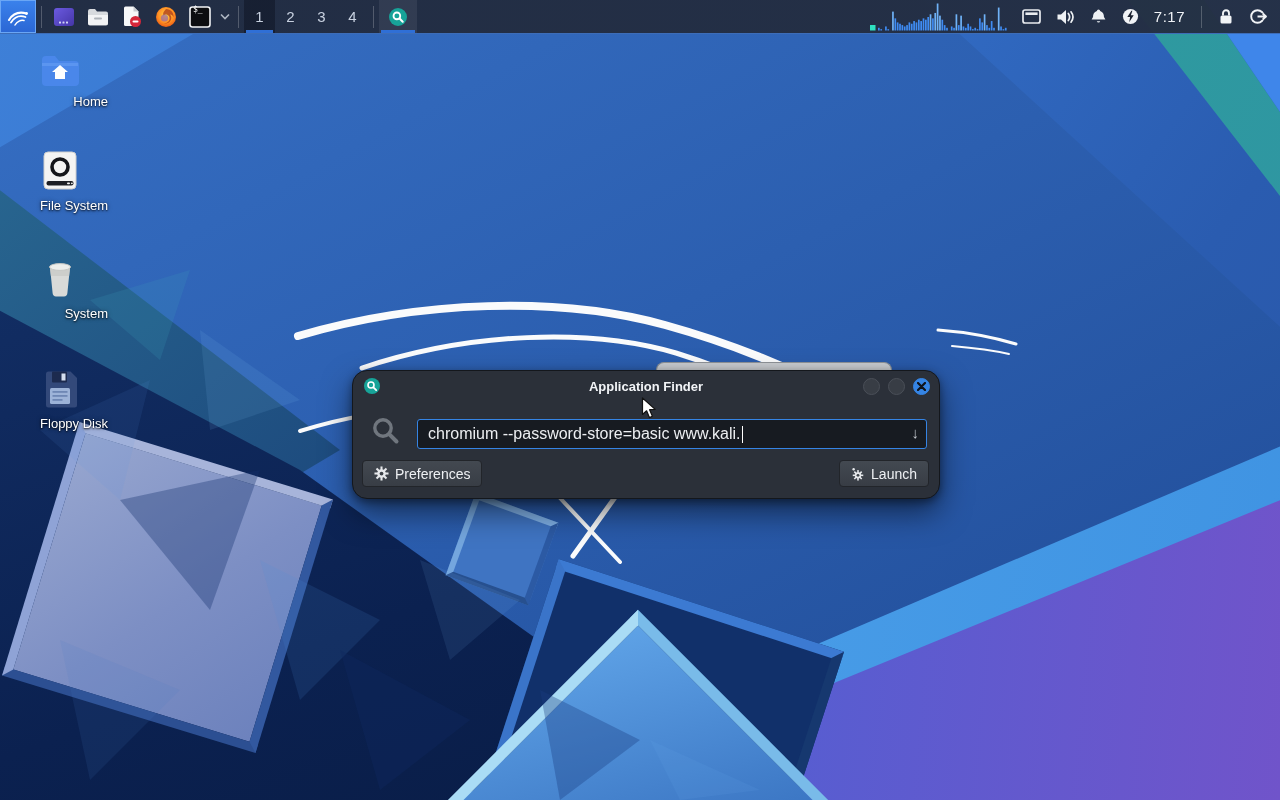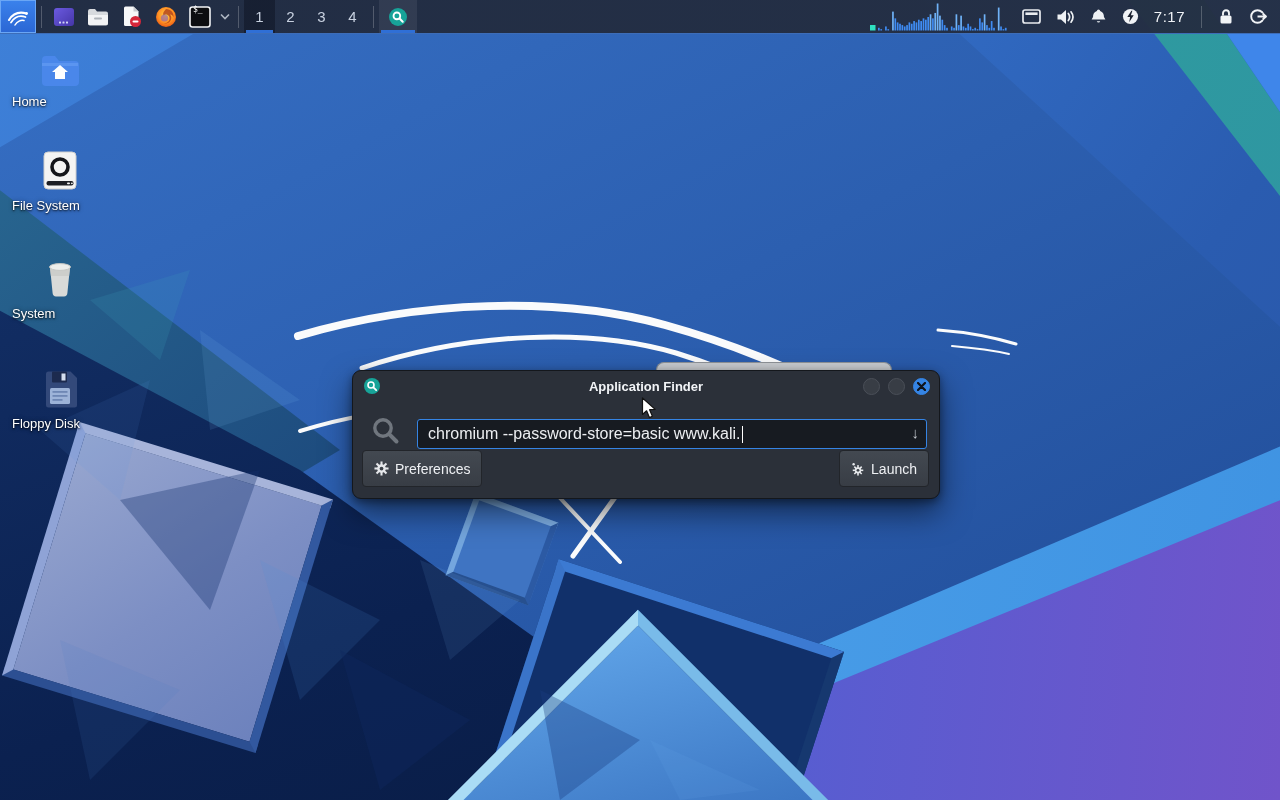--- a/index.html
+++ b/index.html
@@ -48,46 +48,46 @@
   .ws.active .ul{background:#2f6fd6;}
   .task{width:38px;background:rgba(255,255,255,.07);}
   .task .ul{background:#2f6fd6;}
   .chev{width:16px;}
   .tray{display:flex;align-items:center;gap:15px;margin-left:14px;}
   .clock{font-size:15px;color:#f0f3f7;letter-spacing:.5px;}
   #cpu-graph{display:block;}
   .term-glyph{position:absolute;left:3px;top:1px;font-family:"DejaVu Sans Mono","Liberation Mono",monospace;
               font-size:8px;color:#fff;line-height:1;}
   
-  .dicon{position:absolute;left:12px;width:96px;text-align:left;z-index:5;}
+  .dicon{position:absolute;left:12px;width:96px;text-align:right;z-index:5;}
   .dicon svg{display:block;margin:0 auto;}
   .dicon .lbl{margin-top:6px;font-size:13px;color:#fff;text-shadow:0 1px 2px rgba(0,0,0,.85),0 0 4px rgba(0,0,0,.5);}
   
   #behind-window{left:656px;top:362px;width:234px;height:16px;background:#c9ccd0;
                  border:1px solid #8e9398;border-bottom:none;border-radius:8px 8px 0 0;z-index:9;}
   
   #finder{left:352px;top:370px;width:586px;height:127px;z-index:20;
-          background:#2b3039;border:1px solid #14171c;border-radius:9px;
+          background:#2b3039;border:1px solid #14171c;border-radius:15px;
           box-shadow:0 14px 30px rgba(0,0,0,.5),0 3px 8px rgba(0,0,0,.4);}
   .af-titlebar{position:absolute;left:0;top:0;right:0;height:30px;}
   .af-title{position:absolute;left:0;right:0;top:0;line-height:31px;text-align:center;
             font-size:13px;font-weight:bold;color:#f2f4f7;}
   .af-appicon{position:absolute;left:11px;top:7px;}
   .af-controls{position:absolute;right:9px;top:7px;display:flex;gap:8px;}
   .wbtn{width:17px;height:17px;border-radius:50%;background:#383d45;border:1px solid #4a4f58;
         box-sizing:border-box;display:flex;align-items:center;justify-content:center;}
   .wbtn.close{background:#3584e4;border-color:#3584e4;}
   .af-mag{position:absolute;left:18px;top:45px;}
   .af-input{position:absolute;left:64px;top:48px;width:510px;height:30px;box-sizing:border-box;
             background:#171b21;border:1px solid #3584e4;border-radius:3px;
             display:flex;align-items:center;padding:0 26px 0 10px;}
   .af-input .q{font-size:16px;color:#eceef1;white-space:nowrap;}
   .caret{display:inline-block;width:1px;height:17px;background:#fff;margin-left:1px;}
   .dd-arrow{position:absolute;right:7px;top:4px;font-size:15px;color:#c3c7cd;}
-  .btn{position:absolute;bottom:11px;height:37px;box-sizing:border-box;border-radius:4px;
+  .btn{position:absolute;bottom:11px;height:27px;box-sizing:border-box;border-radius:4px;
        background:linear-gradient(180deg,#434951,#383d45);border:1px solid #22252a;
        color:#eef0f3;font-size:14px;display:flex;align-items:center;gap:6px;padding:0 11px;}
   .btn svg{flex:0 0 auto;}
   #btn-prefs{left:9px;}
   #btn-launch{right:10px;text-align:right;}
   
   #cursor{left:641px;top:397px;z-index:99;}
 </style>
 </head>
 <body>

